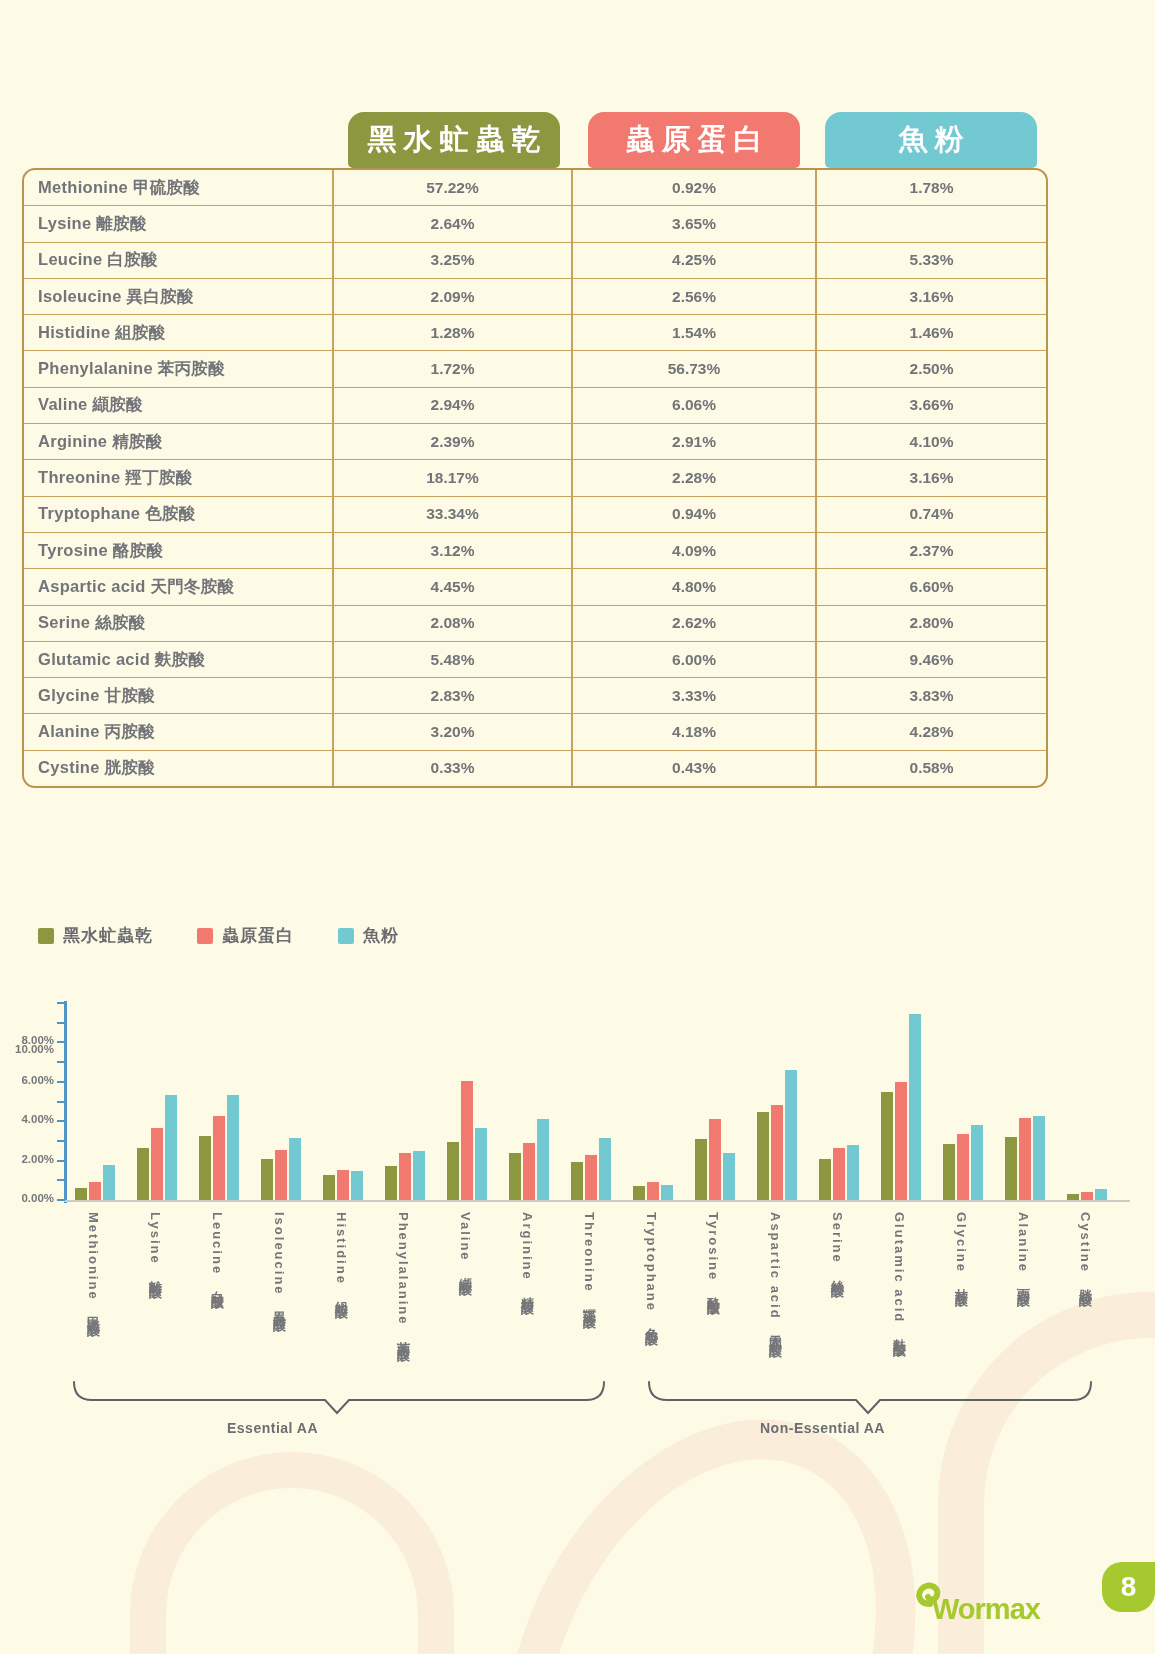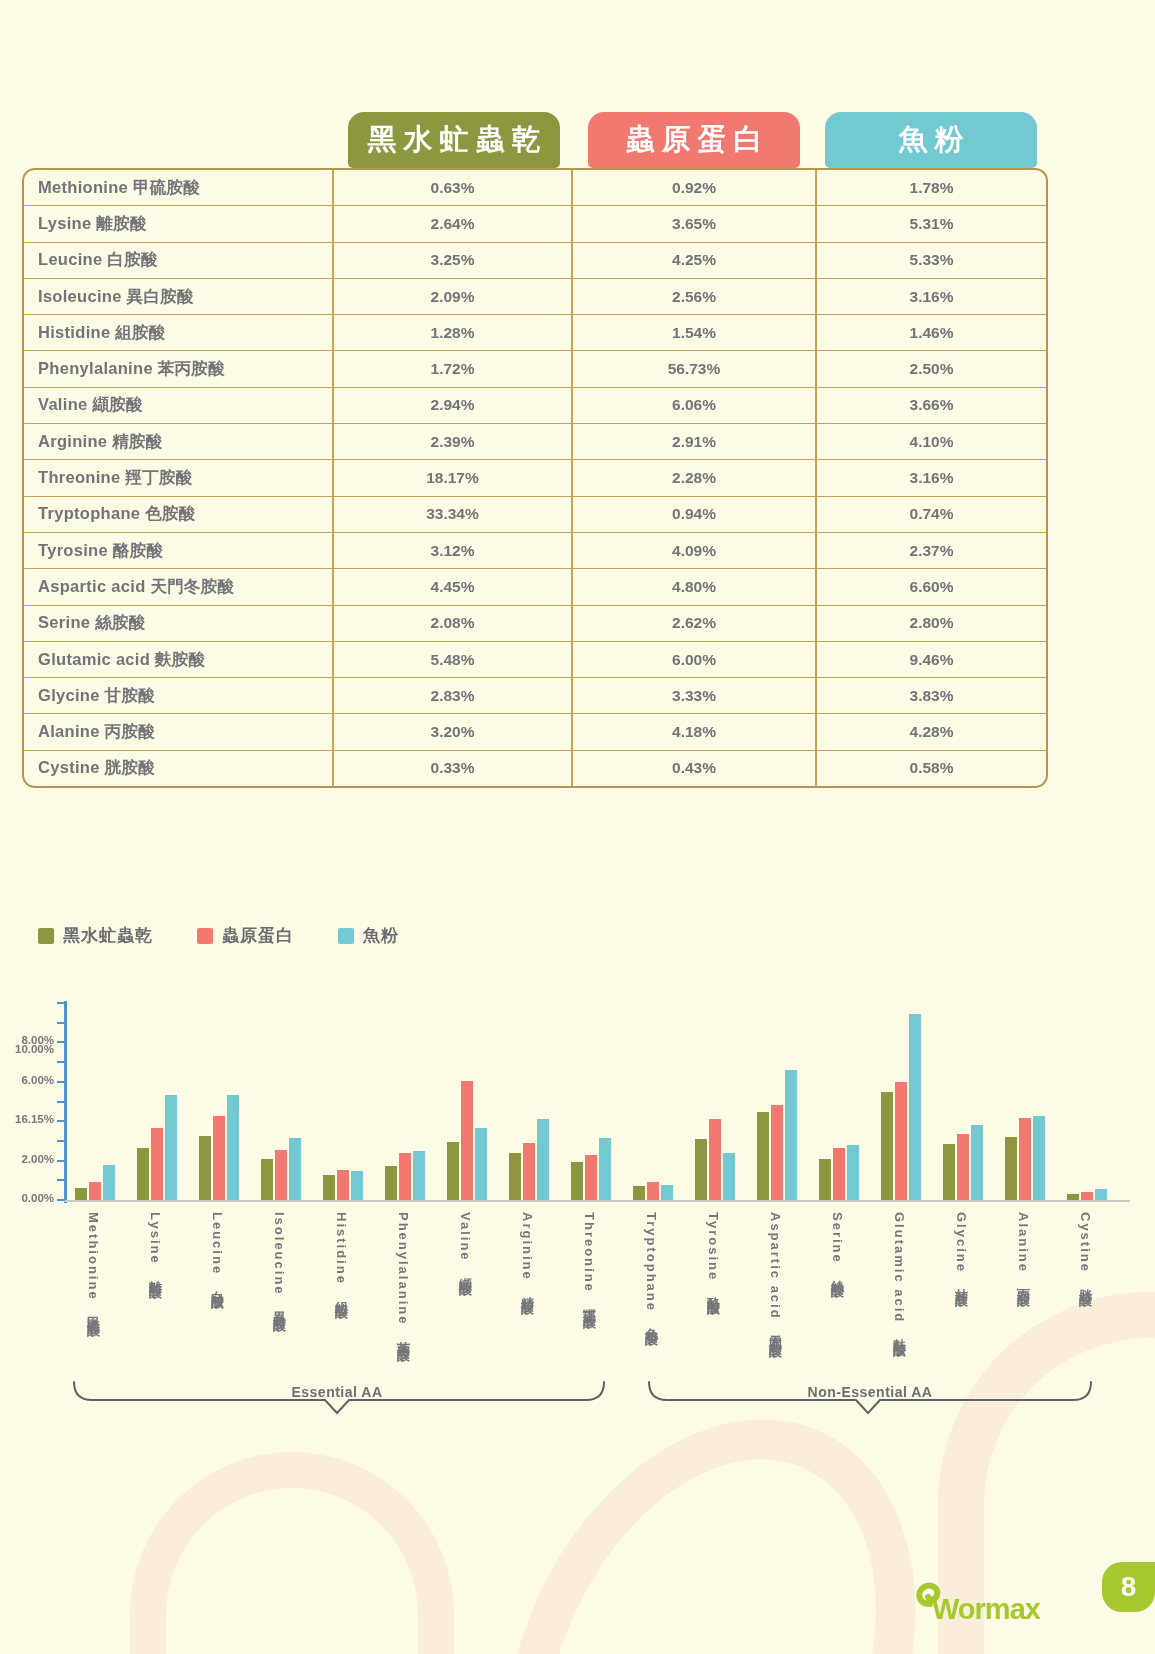--- a/index.html
+++ b/index.html
@@ -44,21 +44,21 @@
   .x-baseline{position:absolute; left:64px; top:1200px; width:1066px; height:2px; background:#CBCBC4;}
   .bar-group{position:absolute; top:1003px; height:197px; width:44px; display:flex; align-items:flex-end; justify-content:center; gap:2px;}
   .bar{width:12px;}
   .x-label{
     position:absolute; top:1212px; width:22px;
     writing-mode:vertical-lr; text-orientation:mixed;
     font-size:13px; font-weight:bold; color:#75767A; letter-spacing:2px; white-space:nowrap;
   }
   .brace{position:absolute; overflow:visible;}
   .brace path{stroke:#5E6267; stroke-width:2; fill:none; stroke-linecap:round;}
-  .brace-label{position:absolute; top:1384px; width:220px; text-align:center; font-size:14px; font-weight:bold; color:#6B6E72; letter-spacing:0.5px;}
+  .brace-label{position:absolute; top:1420px; width:220px; text-align:left; font-size:14px; font-weight:bold; color:#6B6E72; letter-spacing:0.5px;}
   
   .logo{position:absolute; left:908px; top:1578px; width:140px; height:50px;}
   .page-badge{
     position:absolute; left:1102px; top:1562px; width:53px; height:50px;
     background:#A5C92F; border-radius:20px 0 20px 20px;
     display:flex; align-items:center; justify-content:center;
     color:#fff; font-size:28px; font-weight:bold;
   }
 </style>
 </head>
@@ -71,29 +71,28 @@
   <div class="wm wm-arch2"></div>
 
   <div class="badge badge-olive">黑水虻蟲乾</div>
   <div class="badge badge-coral">蟲原蛋白</div>
   <div class="badge badge-teal">魚粉</div>
 
   <div class="amino-table">
     <div id="amino-table-body">
         <div class="t-row">
           <div class="t-cell t-label">Methionine 甲硫胺酸</div>
-          <div class="t-cell t-val sep">0.63%</div>
+          <div class="t-cell t-val sep">57.22%</div>
           <div class="t-cell t-val sep">0.92%</div>
           <div class="t-cell t-val">1.78%</div>
         </div>
         <div class="t-row">
           <div class="t-cell t-label">Lysine 離胺酸</div>
           <div class="t-cell t-val sep">2.64%</div>
           <div class="t-cell t-val sep">3.65%</div>
-          <div class="t-cell t-val">5.31%</div>
         </div>
         <div class="t-row">
           <div class="t-cell t-label">Leucine 白胺酸</div>
           <div class="t-cell t-val sep">3.25%</div>
           <div class="t-cell t-val sep">4.25%</div>
           <div class="t-cell t-val">5.33%</div>
         </div>
         <div class="t-row">
           <div class="t-cell t-label">Isoleucine 異白胺酸</div>
           <div class="t-cell t-val sep">2.09%</div>
@@ -199,21 +198,21 @@
   <div id="chart-layer">
     <div class="y-axis-line"></div>
     <div class="x-baseline"></div>
   <div class="y-tick" style="top: 1199px;"></div>
       <div class="y-tick-label" style="top: 1192px;">0.00%</div>
       <div class="y-tick" style="top: 1179.3px;"></div>
       <div class="y-tick" style="top: 1159.6px;"></div>
       <div class="y-tick-label" style="top: 1152.6px;">2.00%</div>
       <div class="y-tick" style="top: 1139.9px;"></div>
       <div class="y-tick" style="top: 1120.2px;"></div>
-      <div class="y-tick-label" style="top: 1113.2px;">16.15%</div>
+      <div class="y-tick-label" style="top: 1113.2px;">4.00%</div>
       <div class="y-tick" style="top: 1100.5px;"></div>
       <div class="y-tick" style="top: 1080.8px;"></div>
       <div class="y-tick-label" style="top: 1073.8px;">6.00%</div>
       <div class="y-tick" style="top: 1061.1px;"></div>
       <div class="y-tick" style="top: 1041.4px;"></div>
       <div class="y-tick-label" style="top: 1034.4px;">8.00%</div>
       <div class="y-tick" style="top: 1021.7px;"></div>
       <div class="y-tick" style="top: 1002px;"></div>
       <div class="y-tick-label" style="top: 995px; margin-top: 48px;">10.00%</div>
       <div class="bar-group" style="left: 73px;">

